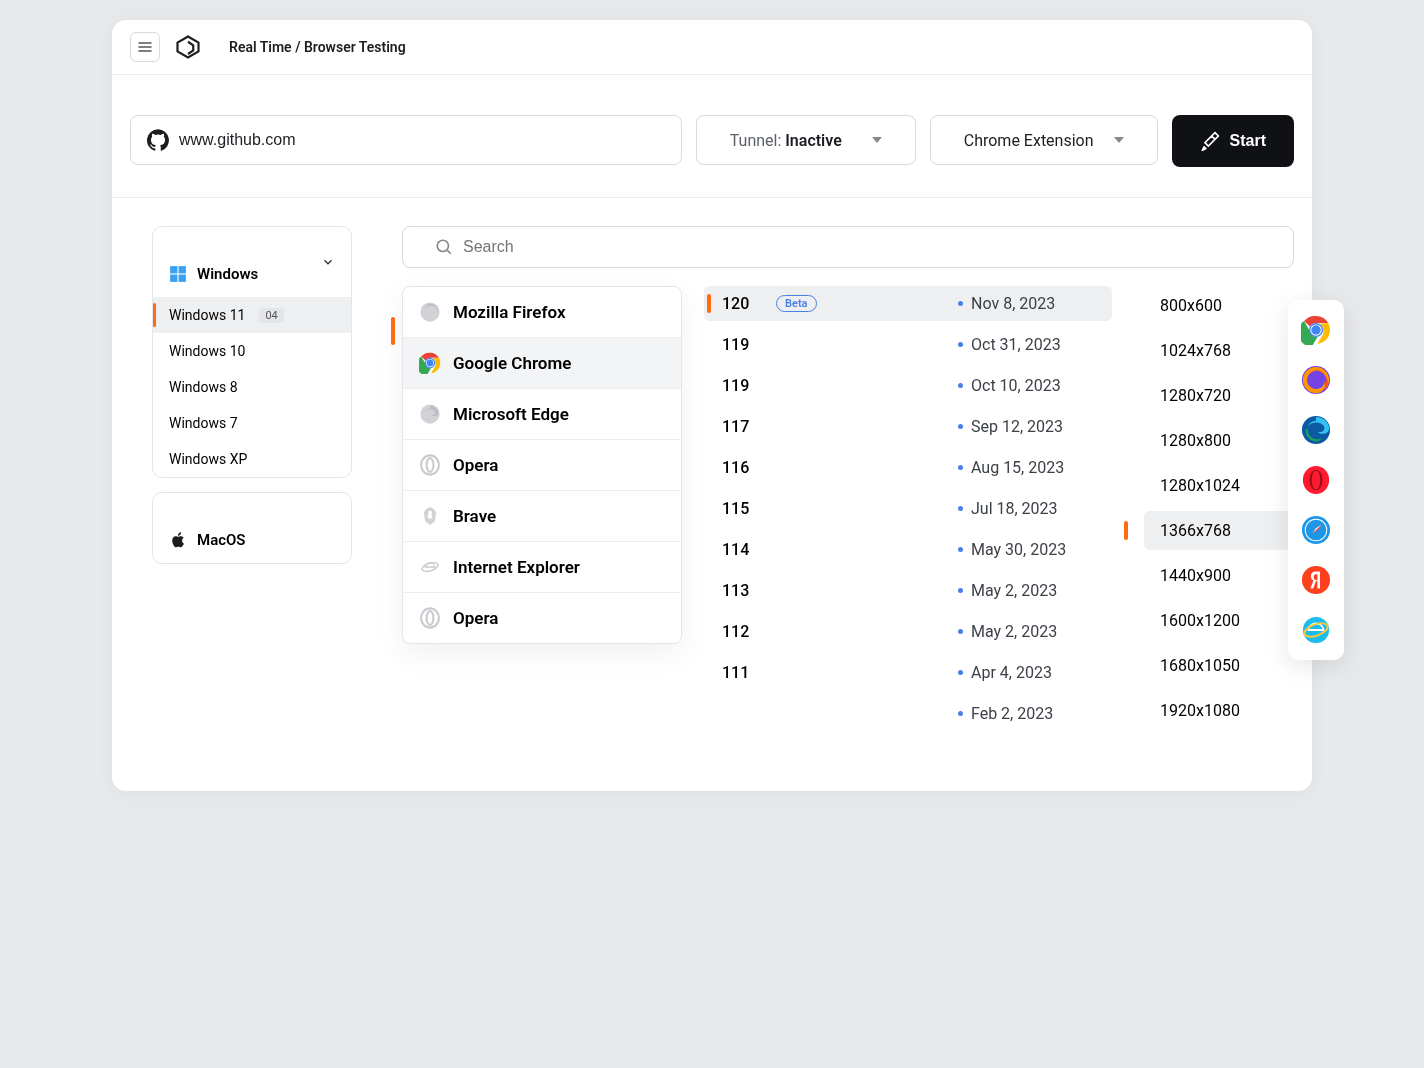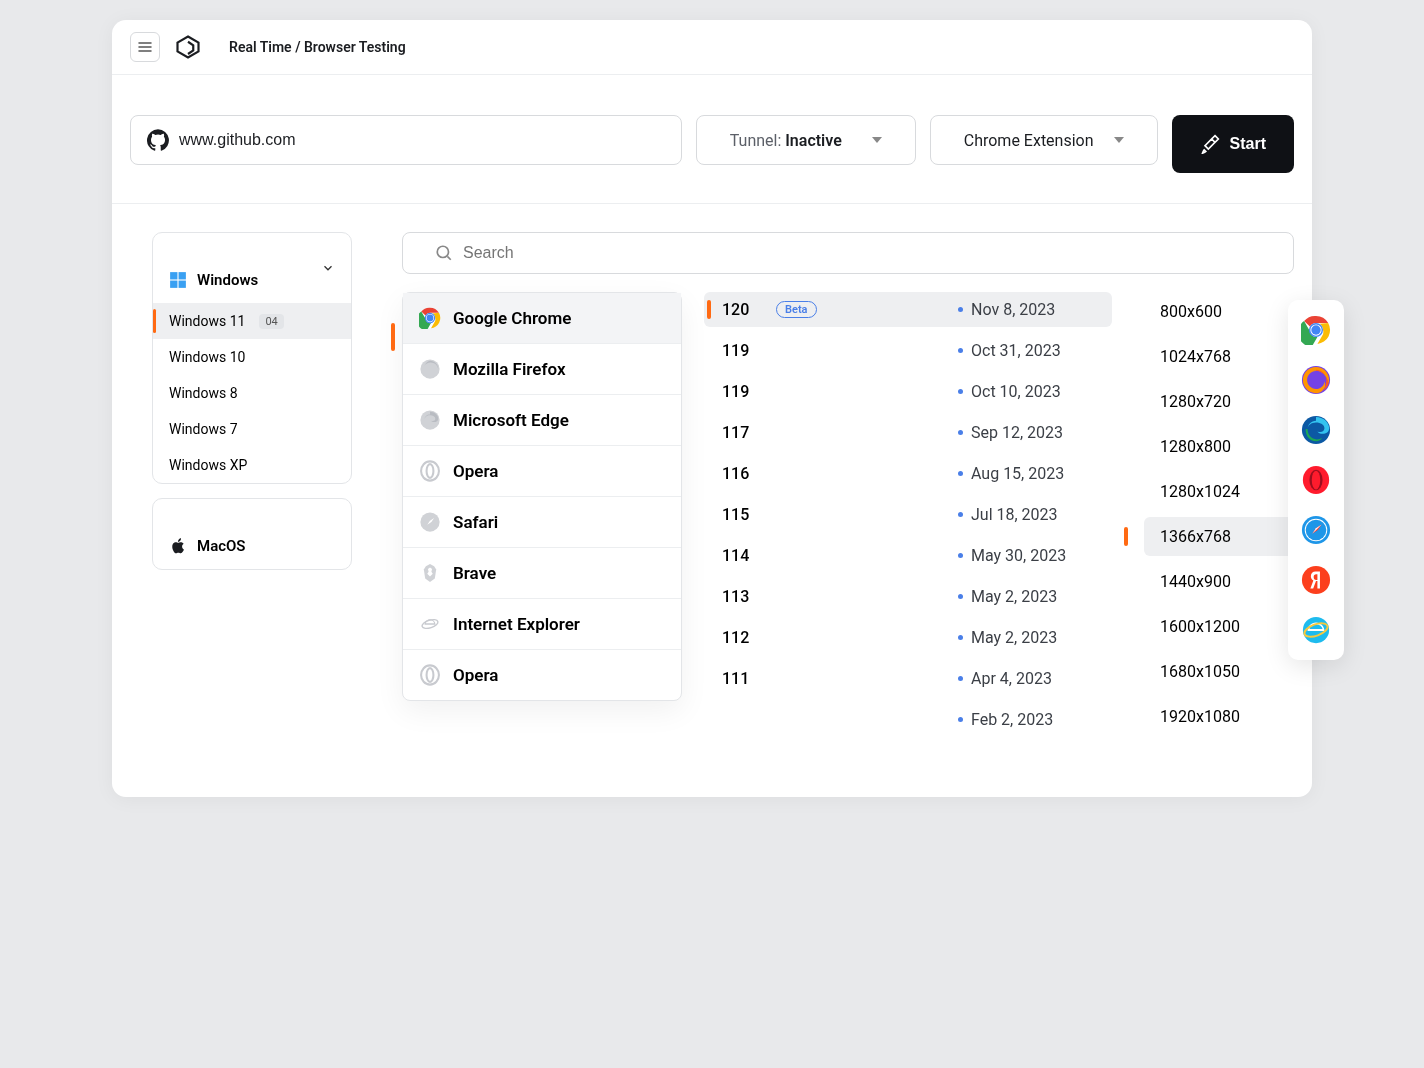--- a/index.html
+++ b/index.html
@@ -77,21 +77,21 @@
     }
     .dropdown .label { color: #5c6068; }
     .dropdown .value { font-weight: 600; }
     .chev-down { width: 0; height: 0; border-left: 5px solid transparent; border-right: 5px solid transparent; border-top: 6px solid #888; }
     .start-btn {
       background: #0f1115;
       color: #fff;
       border: none;
       border-radius: 8px;
       padding: 0 28px;
-      height: 58px;
+      height: 52px;
       font-size: 16px;
       font-weight: 600;
       display: flex; align-items: center; gap: 10px;
       cursor: pointer;
     }
     .start-btn svg { width: 20px; height: 20px; }
 
     .divider { height: 1px; background: #eceef0; margin: 0 0 0 0; }
 
     .main {
@@ -400,69 +400,60 @@
     <div class="center">
       <div class="search-bar">
         <svg width="18" height="18" viewBox="0 0 16 16">
             <circle cx="7" cy="7" r="5" fill="none" stroke="#888" stroke-width="1.5"></circle>
             <path d="M11 11l3 3" stroke="#888" stroke-width="1.5"></path>
           </svg>
         <input placeholder="Search" style="">
       </div>
       <div class="columns">
         <div class="browser-card" id="browser-list">
+            <div class="browser-item">
+              <span class="browser-ico">
+                <svg width="22" height="22" viewBox="0 0 32 32">
+                  <circle cx="16" cy="16" r="14" fill="#d0d2d6"></circle>
+                  <path d="M16 4c6.6 0 12 5.4 12 12-.9-5.5-5.5-9.5-11-9.5-4 0-7.5 2-9.5 5 2-4 6-7.5 8.5-7.5z" fill="#b9bcc2"></path>
+                </svg>
+              </span>
+              <span>Mozilla Firefox</span>
+            </div>
             <div class="browser-item active">
               <span class="browser-ico">
                 <svg width="22" height="22" viewBox="0 0 32 32">
                   <circle cx="16" cy="16" r="15" fill="#fff"></circle>
                   <path d="M16 1a15 15 0 0 1 13 7.5H16a7.5 7.5 0 0 0-6.5 3.75L3.3 6.5A15 15 0 0 1 16 1z" fill="#ea4335"></path>
                   <path d="M29 8.5A15 15 0 0 1 17.5 30.9l6-10.4A7.5 7.5 0 0 0 23.5 16c0-2.9-1.6-5.4-4-6.6L29 8.5z" fill="#fbbc05"></path>
                   <path d="M3.3 6.5l6.2 10.7A7.5 7.5 0 0 0 16 23.5c.5 0 1 0 1.5-.1l-6 10.4A15 15 0 0 1 3.3 6.5z" fill="#34a853"></path>
                   <circle cx="16" cy="16" r="7.5" fill="#4285f4"></circle>
                   <circle cx="16" cy="16" r="6" fill="#fff"></circle>
                   <circle cx="16" cy="16" r="5" fill="#4285f4"></circle>
                 </svg>
               </span>
               <span>Google Chrome</span>
             </div>
             <div class="browser-item">
               <span class="browser-ico">
                 <svg width="22" height="22" viewBox="0 0 32 32">
                   <circle cx="16" cy="16" r="14" fill="#d0d2d6"></circle>
-                  <path d="M16 4c6.6 0 12 5.4 12 12-.9-5.5-5.5-9.5-11-9.5-4 0-7.5 2-9.5 5 2-4 6-7.5 8.5-7.5z" fill="#b9bcc2"></path>
-                </svg>
-              </span>
-              <span>Mozilla Firefox</span>
-            </div>
-            <div class="browser-item">
-              <span class="browser-ico">
-                <svg width="22" height="22" viewBox="0 0 32 32">
-                  <circle cx="16" cy="16" r="14" fill="#d0d2d6"></circle>
                   <path d="M16 4c6.6 0 12 4.6 12 10 0 3.4-2.8 5-6 5-2 0-3.7-.8-4.6-2 .8.4 1.6.4 2.5.4 2 0 3.8-1.2 3.8-3.3 0-3-3.4-5-7.7-5S8 12 8 15.4C8 11 11.4 8 16 8V4z" fill="#b9bcc2"></path>
                 </svg>
               </span>
               <span>Microsoft Edge</span>
             </div>
             <div class="browser-item">
               <span class="browser-ico">
                 <svg width="22" height="22" viewBox="0 0 32 32">
                   <ellipse cx="16" cy="16" rx="13" ry="14" fill="none" stroke="#c8cacf" stroke-width="3"></ellipse>
                   <ellipse cx="16" cy="16" rx="5" ry="10" fill="none" stroke="#c8cacf" stroke-width="3"></ellipse>
                 </svg>
               </span>
               <span>Opera</span>
-            </div>
-            <div class="browser-item">
-              <span class="browser-ico">
-                <svg width="22" height="22" viewBox="0 0 32 32">
-                  <circle cx="16" cy="16" r="14" fill="#d0d2d6"></circle>
-                  <path d="M22 10l-4 6-6 4 4-6 6-4z" fill="#fff"></path>
-                </svg>
-              </span>
-              <span>Safari</span>
             </div>
             <div class="browser-item">
               <span class="browser-ico">
                 <svg width="22" height="22" viewBox="0 0 32 32">
                   <path d="M16 3l6 3 3 5-2 13-7 5-7-5-2-13 3-5 6-3z" fill="#d0d2d6"></path>
                   <path d="M16 8l3 2-1 4 2 3-4 4-4-4 2-3-1-4 3-2z" fill="#fff"></path>
                 </svg>
               </span>
               <span>Brave</span>
             </div>

